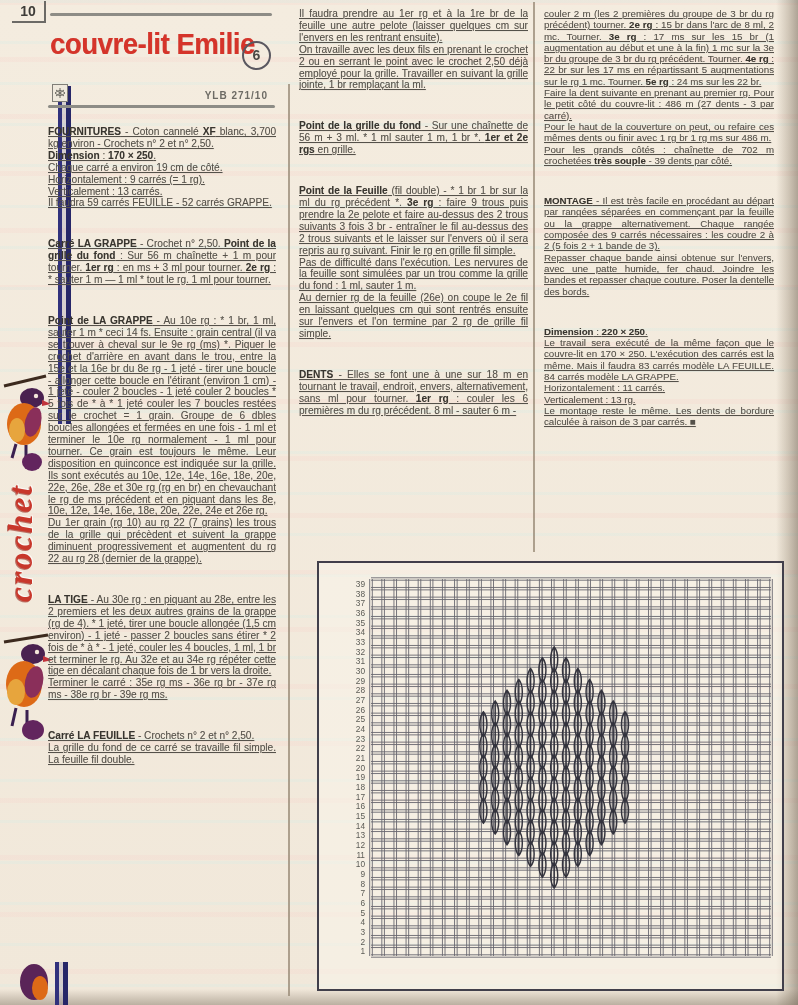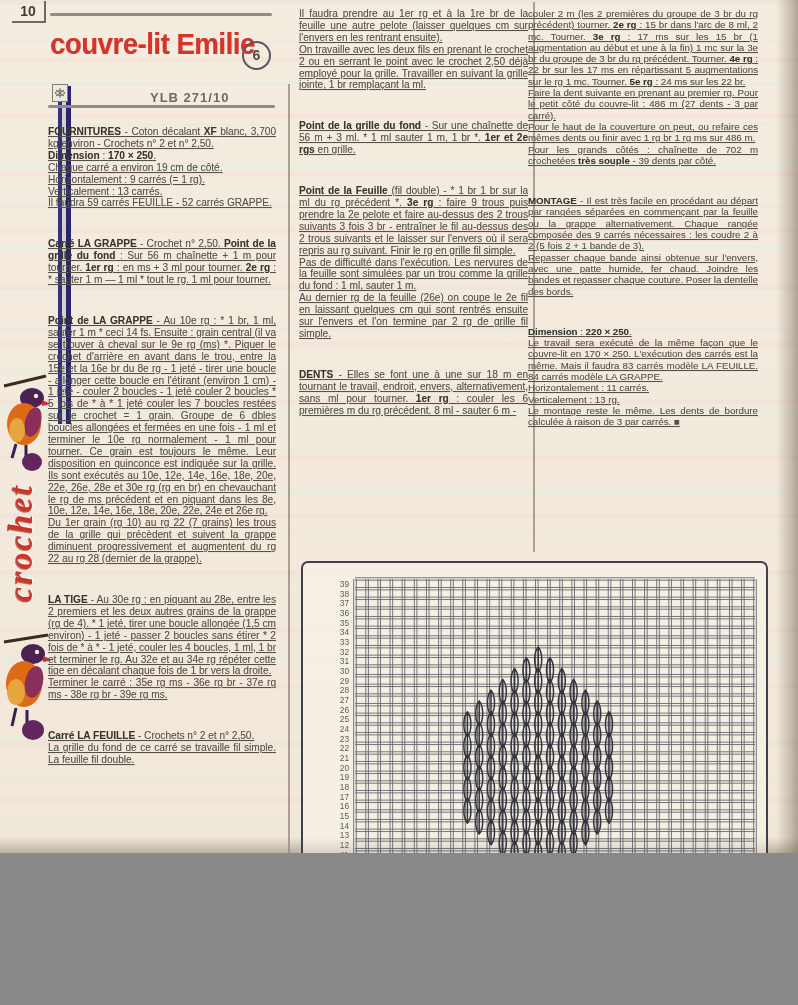--- a/index.html
+++ b/index.html
@@ -1,57 +1,57 @@
 <!DOCTYPE html>
 <html><head>
 <meta charset="utf-8">
 <style>
   html,body{margin:0;padding:0;background:#888;}
-  .page{position:relative;width:798px;height:853px;overflow:hidden;
+  .page{position:relative;width:798px;height:1005px;overflow:hidden;
     font-family:"Liberation Sans",sans-serif;
     background:
       repeating-linear-gradient(180deg, rgba(213,236,229,.28) 0 3px, rgba(0,0,0,0) 3px 41px),
       repeating-linear-gradient(180deg, rgba(246,214,205,.30) 0 5px, rgba(0,0,0,0) 5px 57px),
       linear-gradient(180deg,#f4ecdf,#f1e8da);}
   .edge-right{position:absolute;right:0;top:0;width:22px;height:100%;
     background:linear-gradient(90deg, rgba(0,0,0,0), rgba(120,105,85,.28) 55%, rgba(90,75,60,.45));}
   .edge-bottom{position:absolute;left:0;bottom:0;width:100%;height:16px;
     background:linear-gradient(180deg, rgba(0,0,0,0), rgba(105,92,75,.40));}
   .pagenum{position:absolute;left:12px;top:1px;width:32px;height:20px;
     border-right:2px solid #6c6a66;border-bottom:2px solid #6c6a66;
     font-weight:bold;font-size:14px;color:#3e3c38;text-align:center;line-height:20px;}
   .rule{position:absolute;height:3px;background:#8d8c86;border-radius:2px;}
   .title{position:absolute;left:50px;top:28px;font-weight:bold;font-size:29px;color:#d5342a;
     letter-spacing:-.5px;transform:scaleX(.95);transform-origin:left;white-space:nowrap;
     text-shadow:.4px .4px 0 rgba(180,40,30,.5);}
   .badge{position:absolute;left:242px;top:41px;width:25px;height:25px;border:2px solid #5a5860;
     border-radius:50%;font-weight:bold;font-size:14px;color:#4b4946;text-align:center;line-height:25px;}
   .symbol{position:absolute;left:52px;top:84px;width:14px;height:16px;border:1.5px solid #807e78;
     background:#efe9dd;}
-  .code{position:absolute;left:150px;top:90px;width:118px;font-weight:bold;
-    font-size:13px;color:#6d6b65;letter-spacing:1px;}
+  .code{position:absolute;left:150px;top:90px;width:118px;text-align:right;font-weight:bold;
+    font-size:10px;color:#6d6b65;letter-spacing:1px;}
   .vbar{position:absolute;width:13px;
     background:linear-gradient(90deg,#31317c 0 4px,rgba(49,49,124,.15) 4px 8px,#262668 8px 13px);}
   .vlabel{position:absolute;left:0px;top:424px;width:42px;height:245px;}
   .vlabel span{position:absolute;left:-100px;top:100px;display:block;width:242px;
     transform:rotate(-90deg) translate(0,0);transform-origin:center;
     font-family:"Liberation Serif",serif;font-weight:bold;font-style:italic;
     font-size:34px;color:#c8372b;letter-spacing:2px;text-align:center;
     text-shadow:1px 1px 0 rgba(255,255,255,.7), -1px -1px 0 rgba(150,30,20,.6);}
   .col{position:absolute;text-align:justify;color:#55514a;overflow:hidden;
     text-shadow:.2px .2px 0 rgba(90,85,75,.30);text-decoration:underline;}
   .col p{margin:0;}
   .col p.gap{margin-top:29px;}
   .col b{color:#38352f;}
   #col1{left:48px;top:126px;width:228px;height:872px;font-size:10.1px;line-height:11.9px;}
   #col2{left:299px;top:8px;width:229px;height:548px;font-size:10.1px;line-height:11.9px;}
-  #col3{left:528px;top:8px;width:230px;height:548px;font-size:9.7px;line-height:11.3px;}
+  #col3{left:544px;top:8px;width:230px;height:548px;font-size:9.7px;line-height:11.3px;}
   .sep{position:absolute;width:1.5px;background:rgba(150,135,115,.75);}
-  .chart-frame{position:absolute;left:301px;top:561px;width:463px;height:426px;
-    border:2.5px solid #413f4b;border-radius:7px;background:rgba(250,245,235,.5);}
+  .chart-frame{position:absolute;left:317px;top:561px;width:463px;height:426px;
+    border:2.5px solid #413f4b;border-radius:0;background:rgba(250,245,235,.5);}
   .mascot{position:absolute;}
 </style>
 </head>
 <body>
 
 <div class="page">
 
   <div class="edge-right"></div>
   <div class="edge-bottom"></div>
 
@@ -99,21 +99,21 @@
   </svg>
   <svg class="mascot" style="left:14px;top:952px;" width="40" height="53" viewBox="0 0 40 53">
     <ellipse cx="20" cy="30" rx="14" ry="18" fill="#5a2458"></ellipse>
     <ellipse cx="26" cy="36" rx="8" ry="12" fill="#dd6a17"></ellipse>
   </svg>
 
   <div class="sep" style="left:288px;top:84px;height:912px;"></div>
   <div class="sep" style="left:533px;top:2px;height:550px;"></div>
 
   <div class="col" id="col1">
-      <p><b>FOURNITURES</b><span> - Coton décalant </span><b>XF</b><span> blanc, 3,700 kg environ - Crochets n° 2 et n° 2,50.</span></p>
+      <p><b>FOURNITURES</b><span> - Coton cannelé </span><b>XF</b><span> blanc, 3,700 kg environ - Crochets n° 2 et n° 2,50.</span></p>
       <p><b>Dimension</b><span> : </span><b>170 × 250</b><span>.</span></p>
       <p><span>Chaque carré a environ 19 cm de côté.</span></p>
       <p><span>Horizontalement : 9 carrés (= 1 rg).</span></p>
       <p><span>Verticalement : 13 carrés.</span></p>
       <p><span>Il faudra 59 carrés FEUILLE - 52 carrés GRAPPE.</span></p>
       <p class="gap"><b>Carré LA GRAPPE</b><span> - Crochet n° 2,50. </span><b>Point de la grille du fond</b><span> : Sur 56 m chaînette + 1 m pour tourner. </span><b>1er rg</b><span> : en ms + 3 ml pour tourner. </span><b>2e rg</b><span> : * sauter 1 m — 1 ml * tout le rg. 1 ml pour tourner.</span></p>
       <p class="gap"><b>Point de LA GRAPPE</b><span> - Au 10e rg : * 1 br, 1 ml, sauter 1 m * ceci 14 fs. Ensuite : grain central (il va se trouver à cheval sur le 9e rg (ms) *. Piquer le crochet d'arrière en avant dans le trou, entre la 15e et la 16e br du 8e rg - 1 jeté - tirer une boucle - allonger cette boucle en l'étirant (environ 1 cm) - 1 jeté - couler 2 boucles - 1 jeté couler 2 boucles * 5 fois de * à * 1 jeté couler les 7 boucles restées sur le crochet = 1 grain. Groupe de 6 dbles boucles allongées et fermées en une fois - 1 ml et terminer le 10e rg normalement - 1 ml pour tourner. Ce grain est toujours le même. Leur disposition en quinconce est indiquée sur la grille. Ils sont exécutés au 10e, 12e, 14e, 16e, 18e, 20e, 22e, 26e, 28e et 30e rg (rg en br) en chevauchant le rg de ms précédent et en piquant dans les 8e, 10e, 12e, 14e, 16e, 18e, 20e, 22e, 24e et 26e rg.</span></p>
       <p><span>Du 1er grain (rg 10) au rg 22 (7 grains) les trous de la grille qui précèdent et suivent la grappe diminuent progressivement et augmentent du rg 22 au rg 28 (dernier de la grappe).</span></p>
       <p class="gap"><b>LA TIGE</b><span> - Au 30e rg : en piquant au 28e, entre les 2 premiers et les deux autres grains de la grappe (rg de 4). * 1 jeté, tirer une boucle allongée (1,5 cm environ) - 1 jeté - passer 2 boucles sans étirer * 2 fois de * à * - 1 jeté, couler les 4 boucles, 1 ml, 1 br et terminer le rg. Au 32e et au 34e rg répéter cette tige en décalant chaque fois de 1 br vers la droite.</span></p>
       <p><span>Terminer le carré : 35e rg ms - 36e rg br - 37e rg ms - 38e rg br - 39e rg ms.</span></p>

